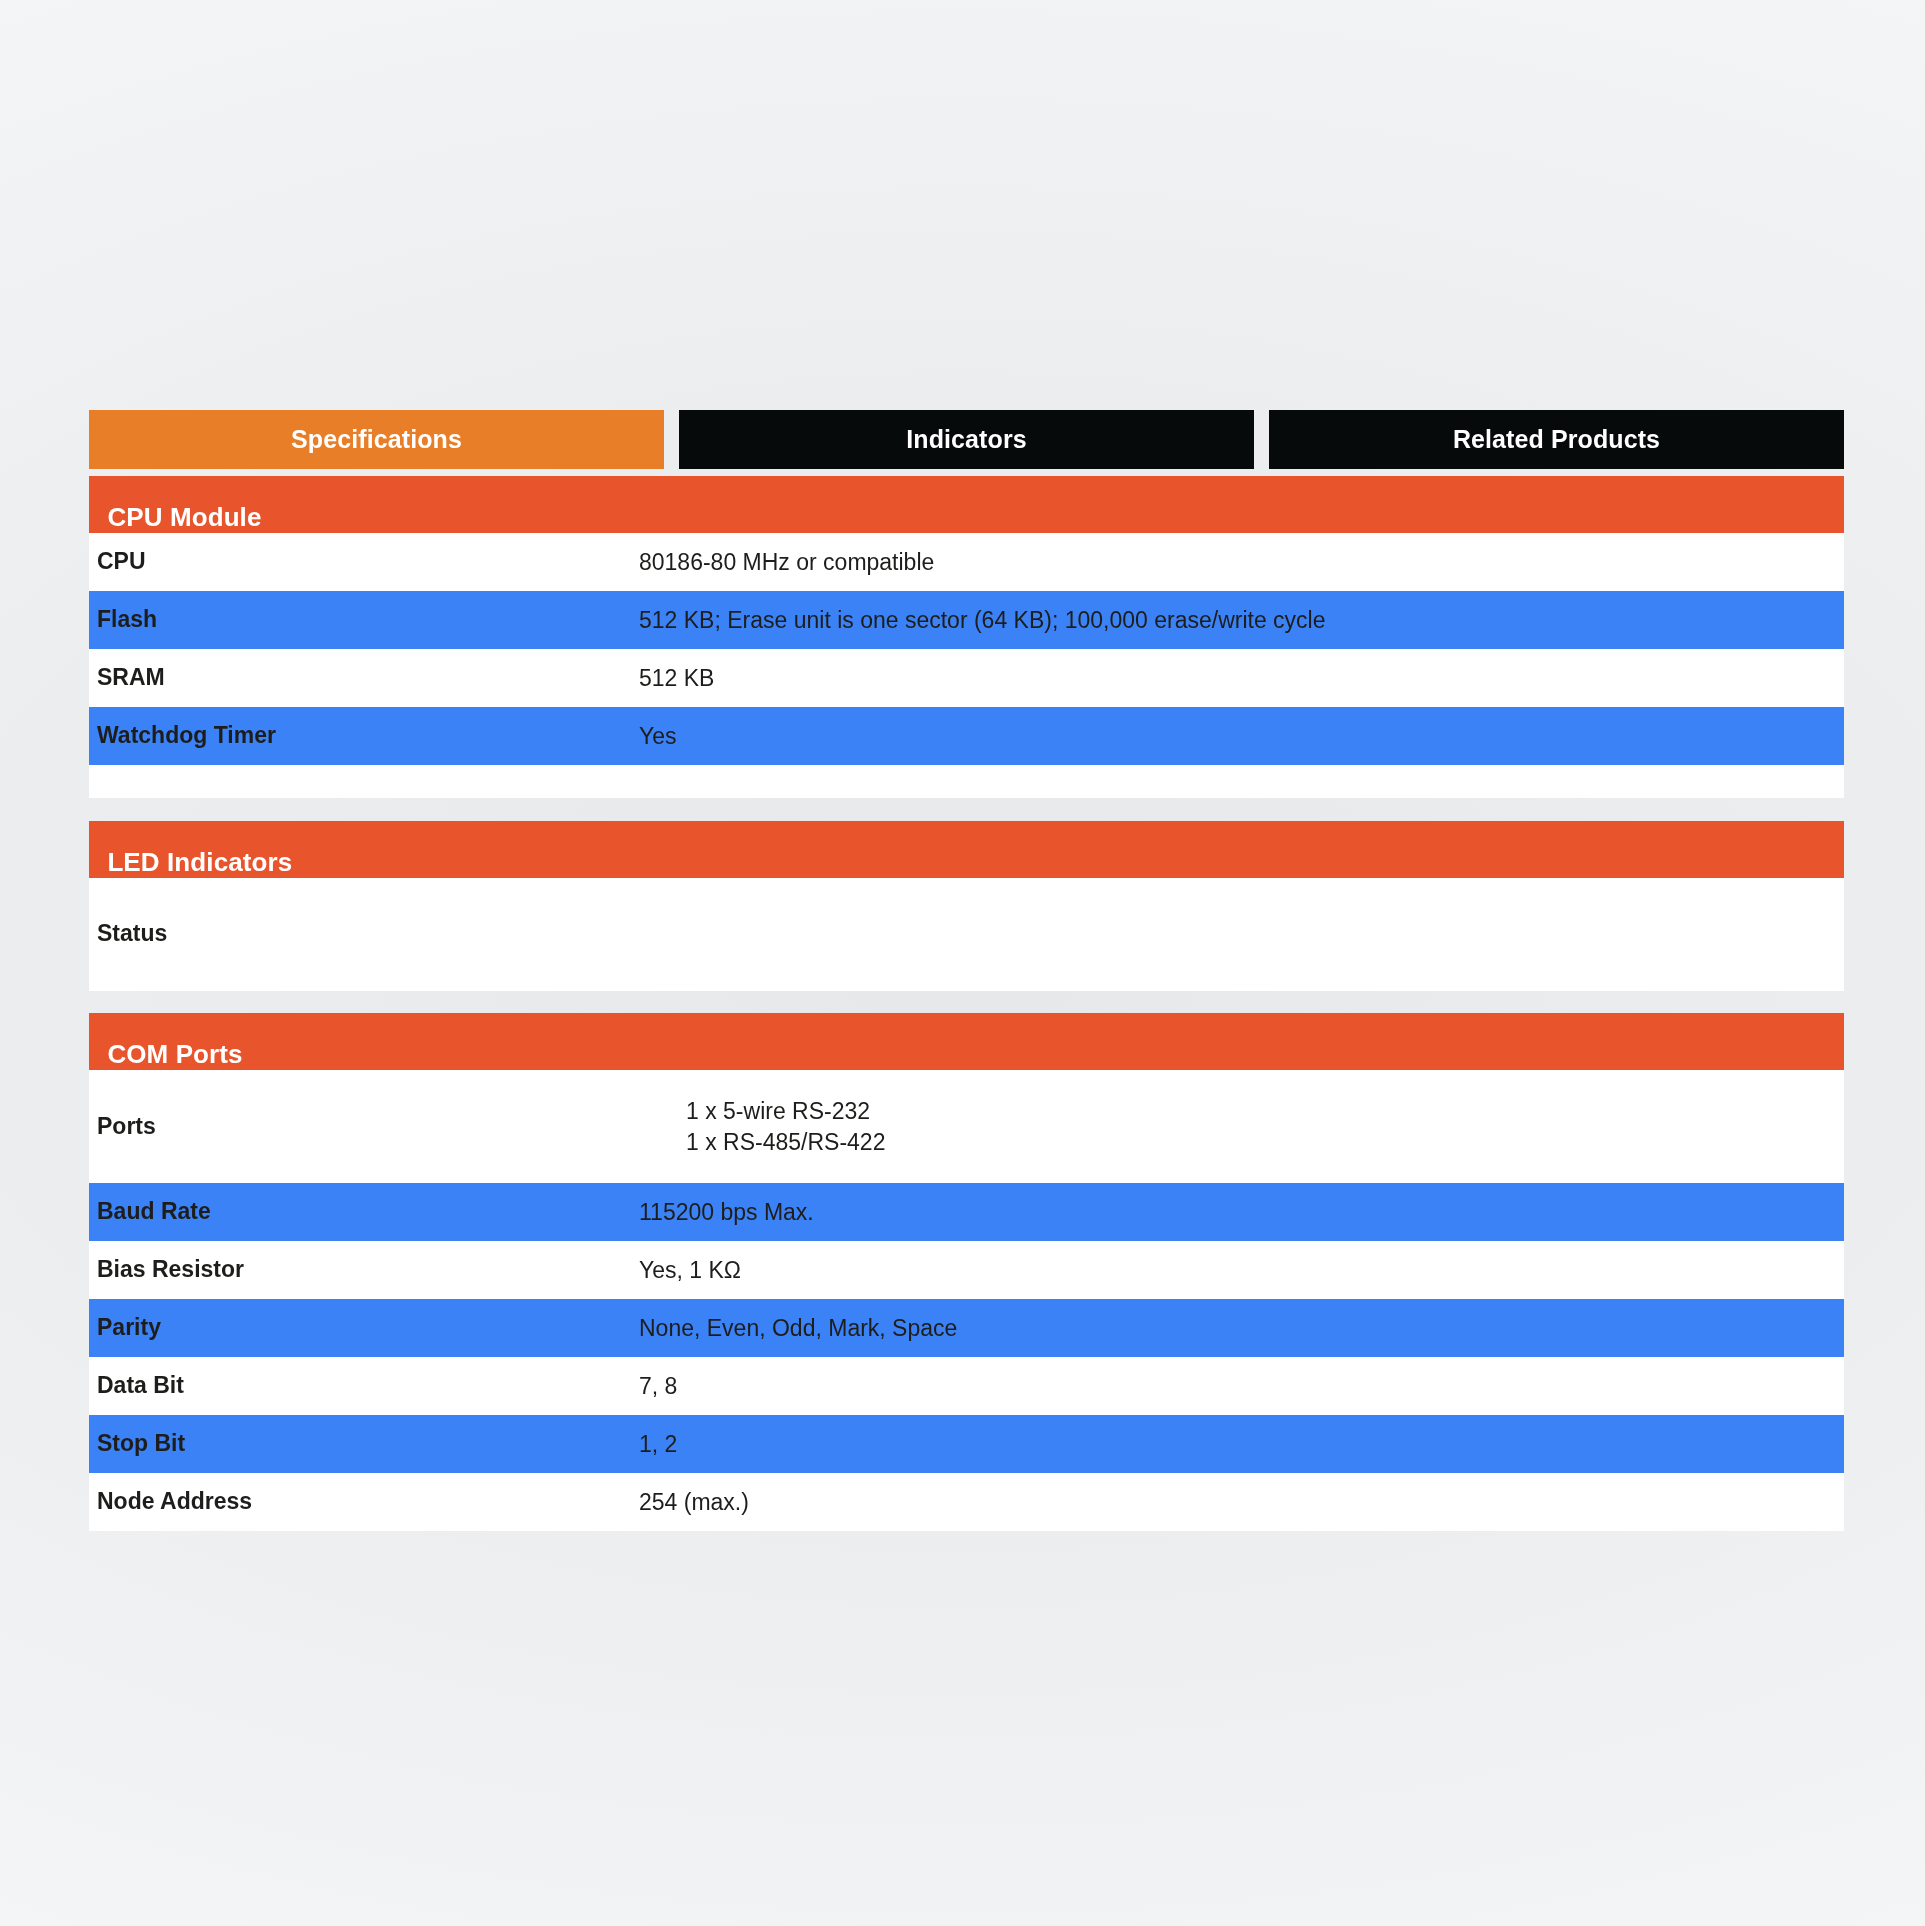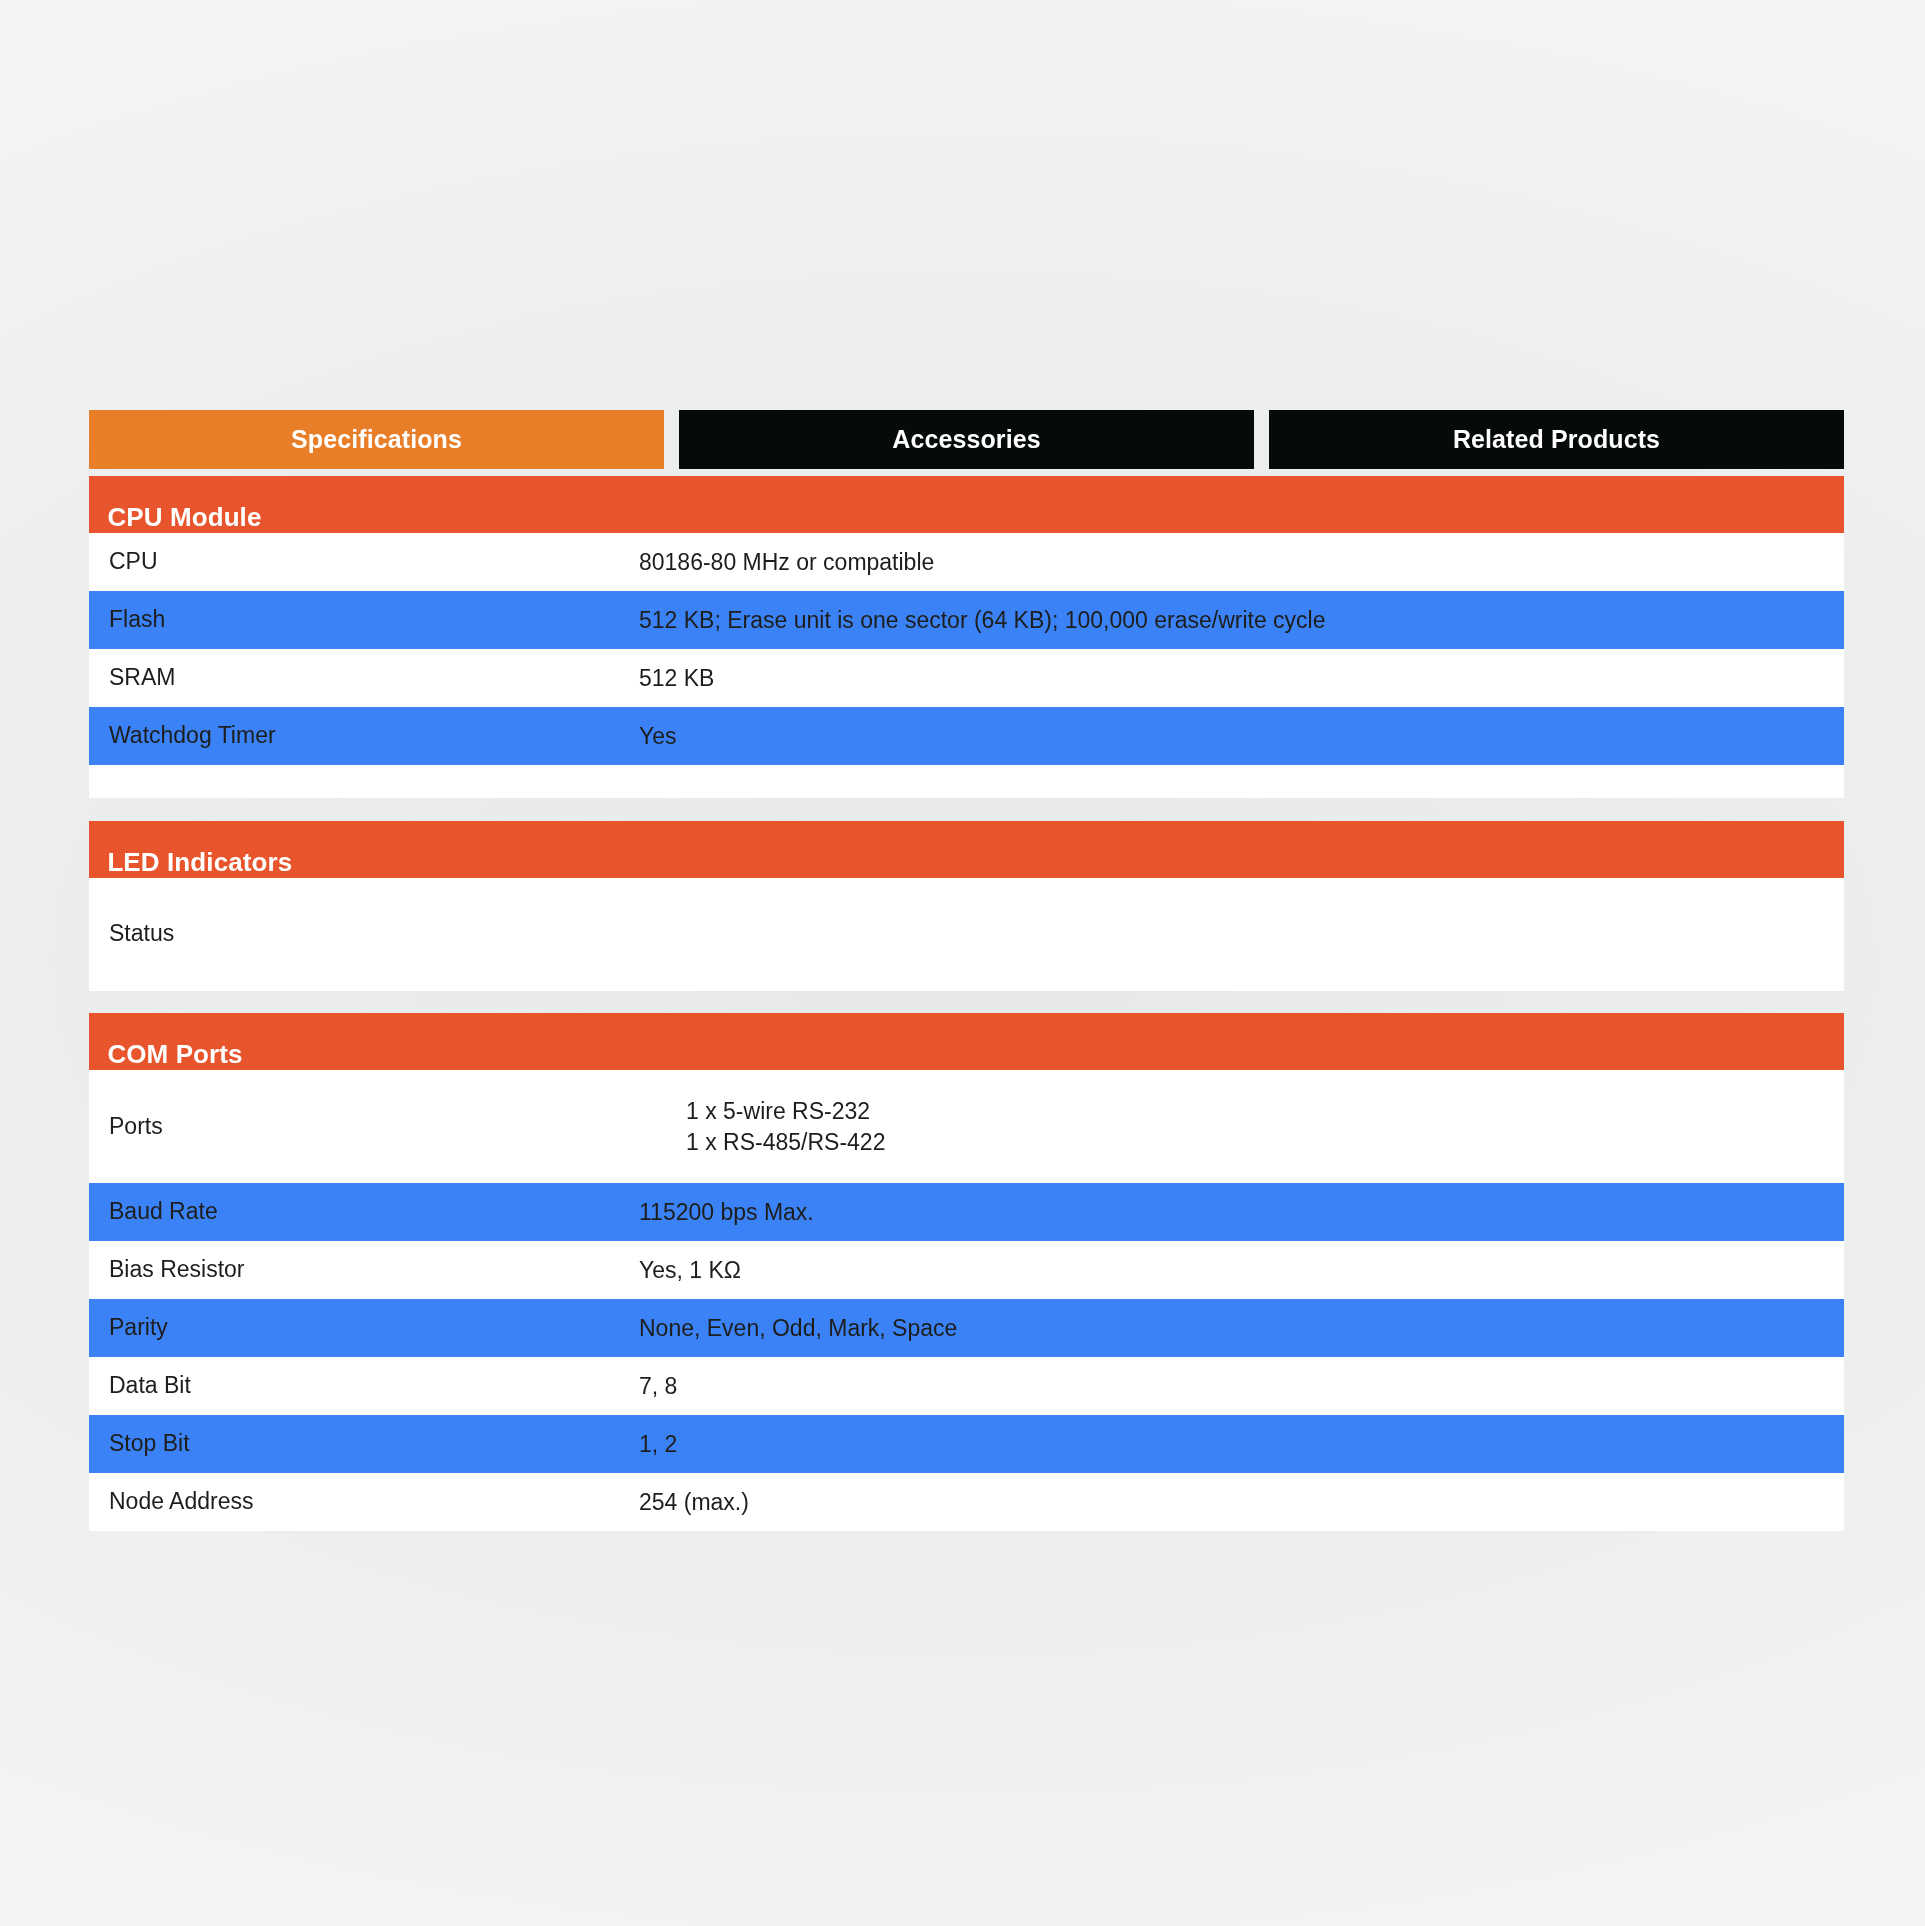--- a/index.html
+++ b/index.html
@@ -79,23 +79,24 @@
   }
 
   .spec-row.band-white { background: #ffffff; }
   .spec-row.band-gray  { background: #3b82f6; }
 
   .spec-row.tall { min-height: 113px; gap: 47px; }
 
   .cell-label {
     width: 550px;
     flex: 0 0 550px;
-    padding-left: 20px;
+    padding-left: 8px;
     padding-right: 12.7px;
     line-height: 1.28;
+    font-weight: bold;
   }
 
   .cell-value {
     flex: 1 1 auto;
     padding-right: 27px;
     line-height: 1.34;
     white-space: pre-line;
   }
 
   .spacer-row {
@@ -115,21 +116,21 @@
 
 <div class="page">
 
   <div class="panel">
 
     <div class="tab-bar">
       <div class="tab is-active">
         <span>Specifications</span>
       </div>
       <div class="tab is-inactive">
-        <span>Accessories</span>
+        <span>Indicators</span>
       </div>
       <div class="tab is-inactive">
         <span>Related Products</span>
       </div>
     </div>
 
     <div class="spec-block">
       <div class="section-header">
         <span>CPU Module</span>
       </div>

